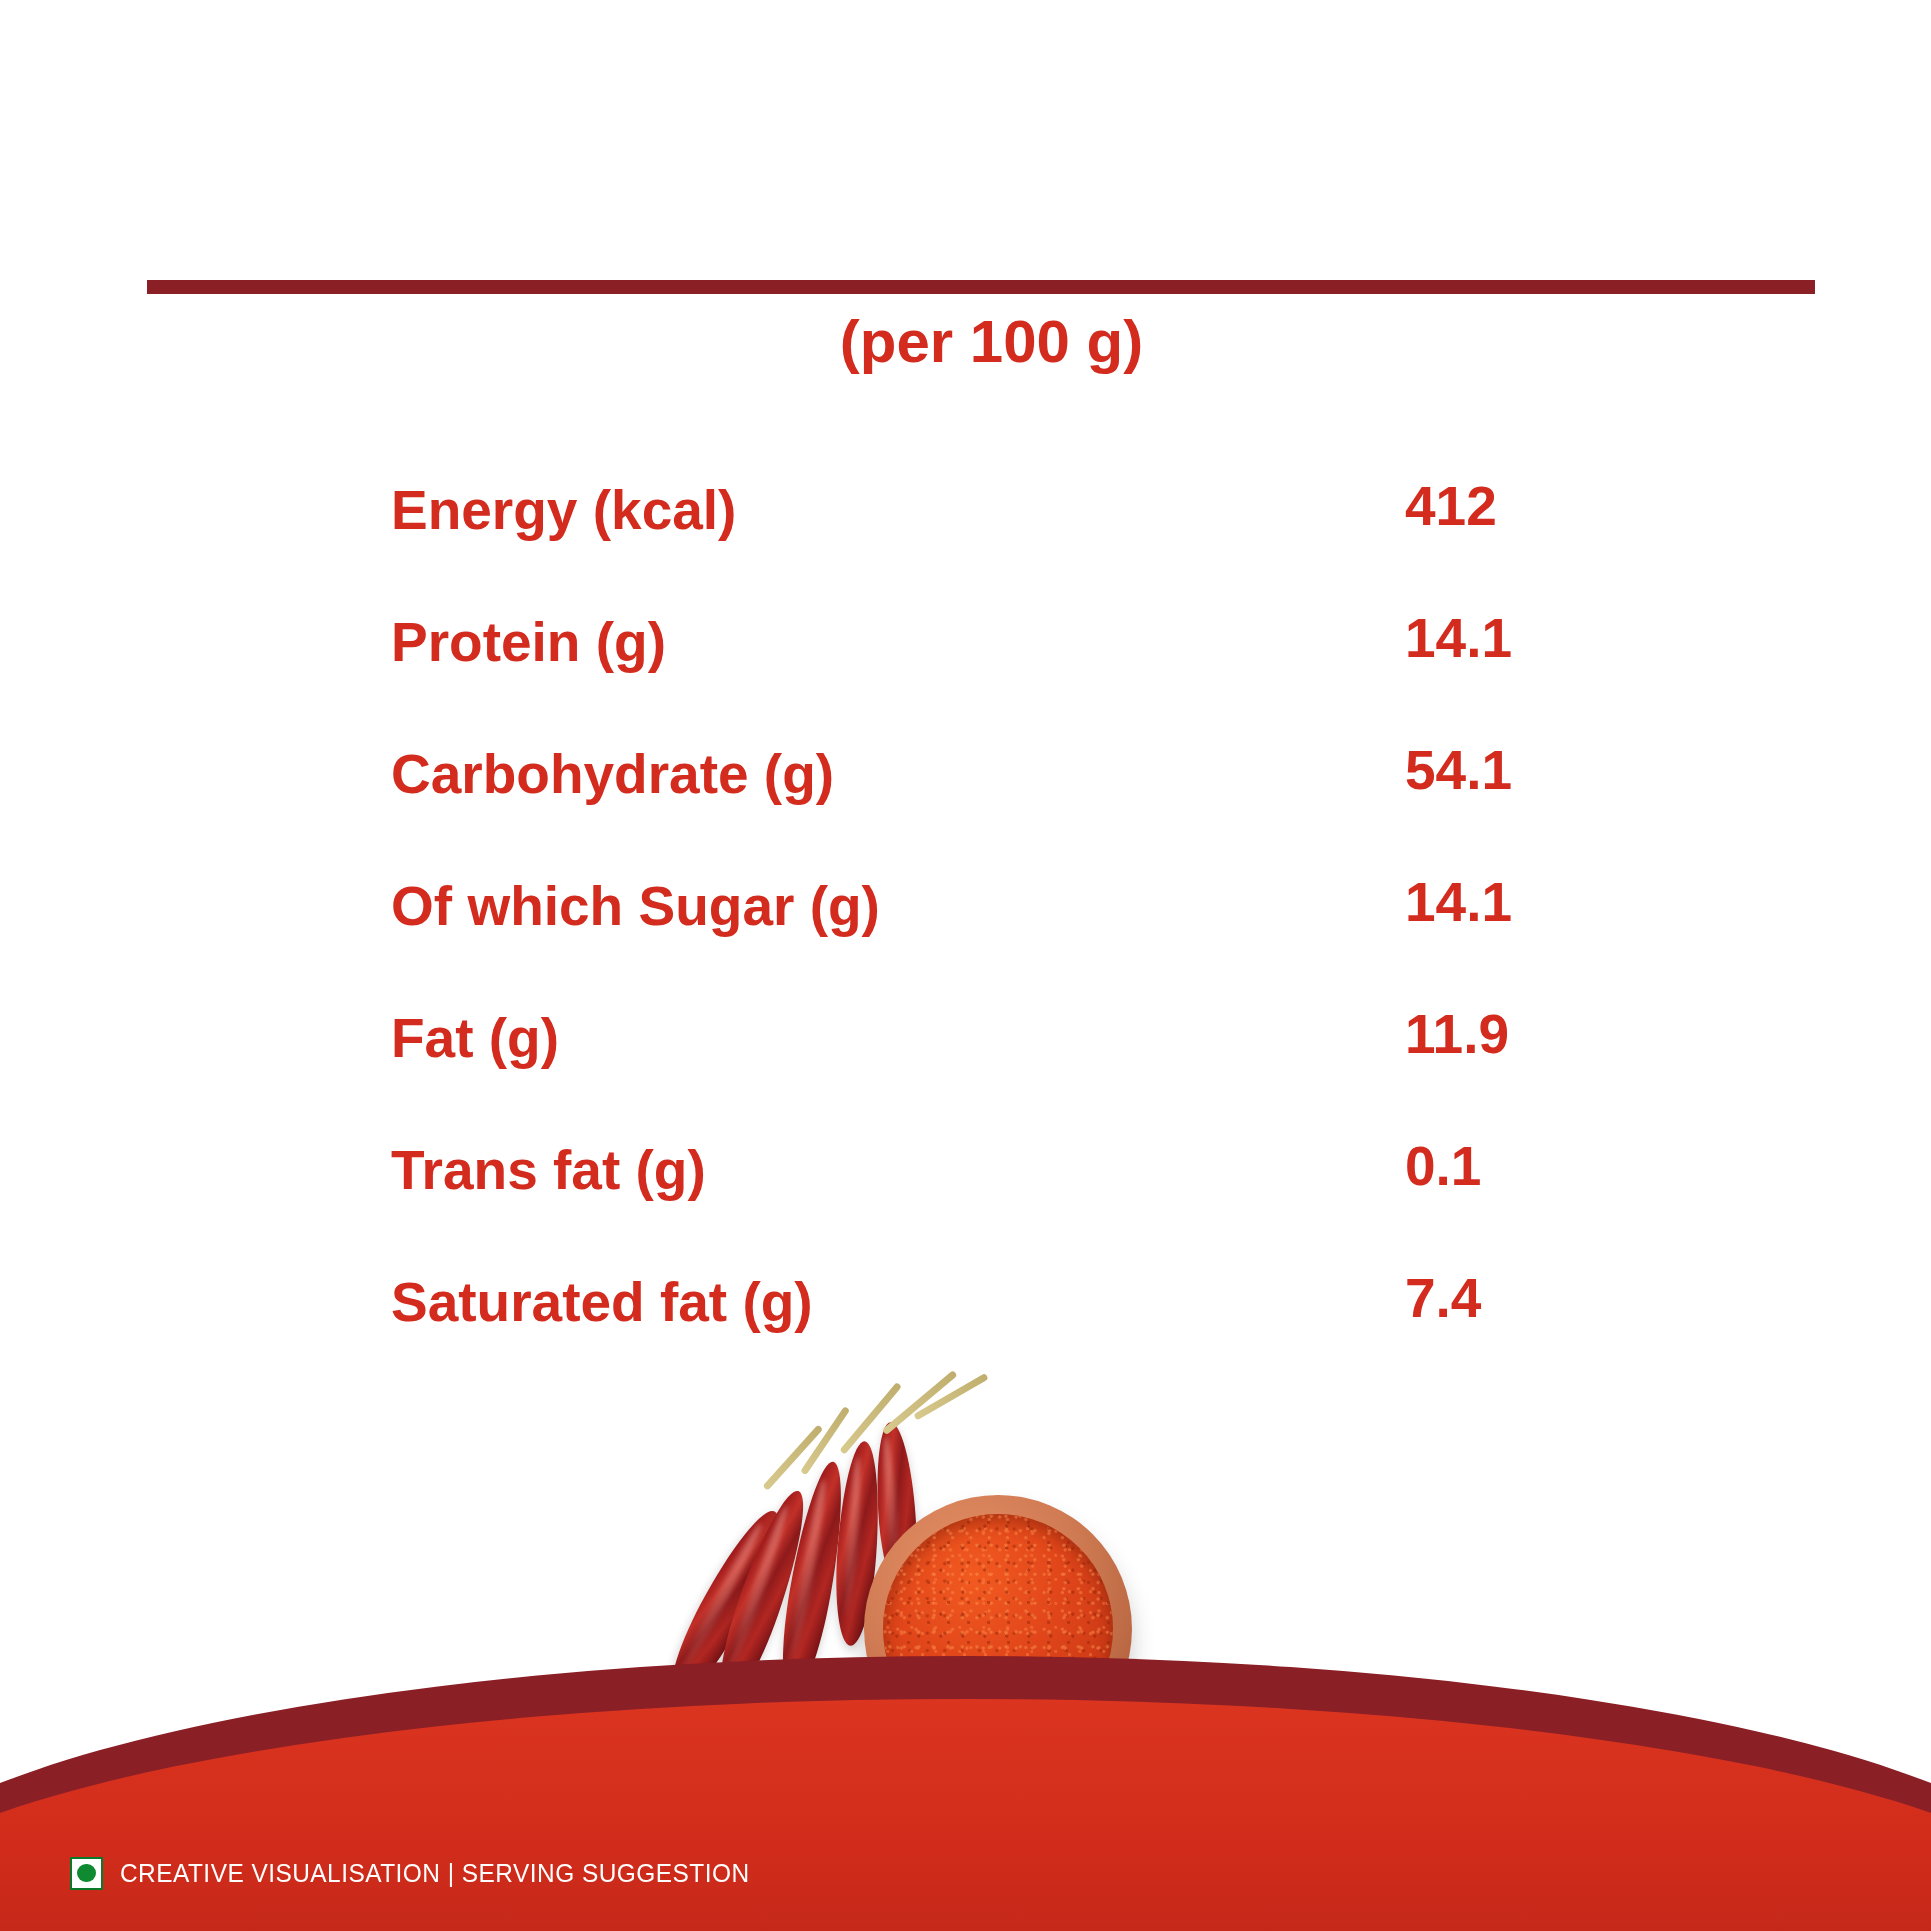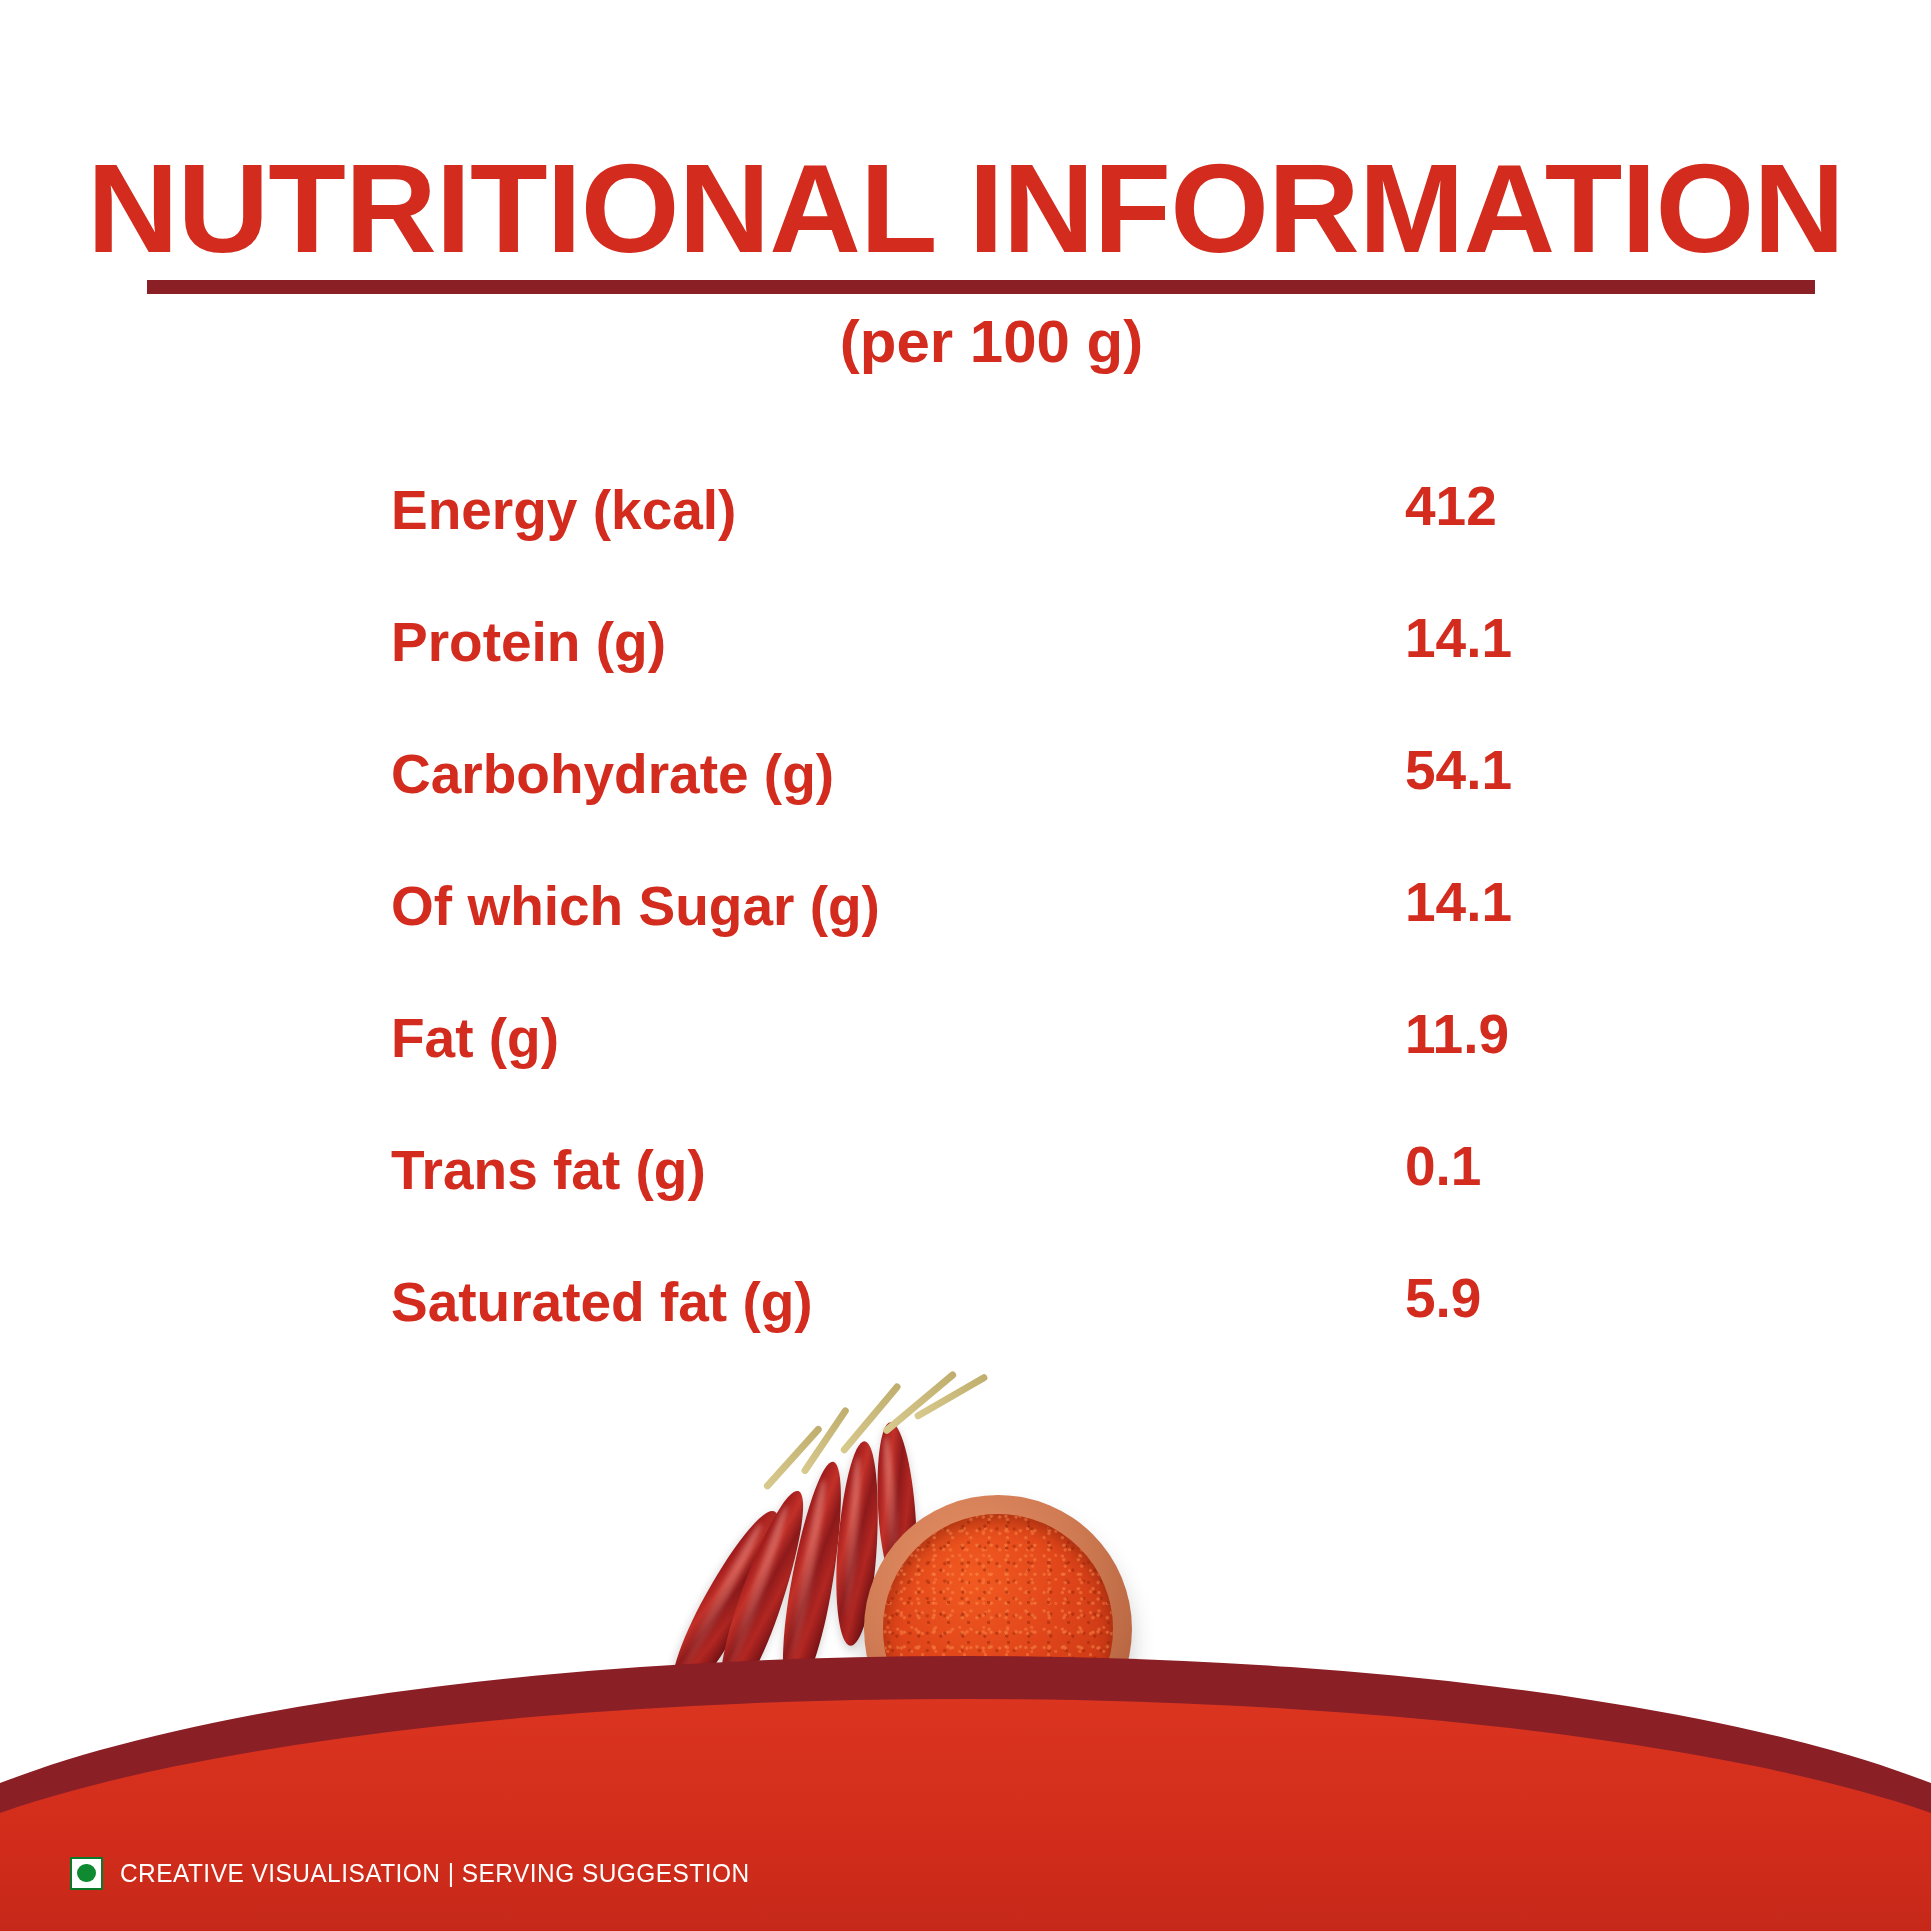--- a/index.html
+++ b/index.html
@@ -199,23 +199,20 @@
     white-space:nowrap;
     transform:scaleX(0.94);
     transform-origin:left center;
   }
 </style>
 </head>
 <body>
 
 <div id="page">
 
-  <div class="title-wrap">
-    <div class="main-title">NUTRITIONAL INFORMATION</div>
-  </div>
   <div class="title-rule"></div>
   <div class="subtitle">(per 100 g)</div>
 
   <div class="nutri-table">
 
     <div class="nutri-row">
       <span class="nutri-label">Energy (kcal)</span>
       <span class="nutri-value">412</span>
     </div>
 
@@ -239,21 +236,21 @@
       <span class="nutri-value">11.9</span>
     </div>
 
     <div class="nutri-row">
       <span class="nutri-label">Trans fat (g)</span>
       <span class="nutri-value">0.1</span>
     </div>
 
     <div class="nutri-row">
       <span class="nutri-label">Saturated fat (g)</span>
-      <span class="nutri-value">5.9</span>
+      <span class="nutri-value">7.4</span>
     </div>
 
   </div>
 
   <div class="product">
 
     <div class="chilli" style="left:7.7px;  top:147px; width:44px;  height:212px; transform:rotate(28deg);"></div>
     <div class="chilli" style="left:46px; top:133px; width:42px;  height:224px; transform:rotate(19deg);"></div>
     <div class="chilli" style="left:97px;top:108px; width:41px;  height:239px; transform:rotate(10deg);"></div>
     <div class="chilli" style="left:143px;top:89px;  width:39px;  height:205px; transform:rotate(4deg);"></div>

